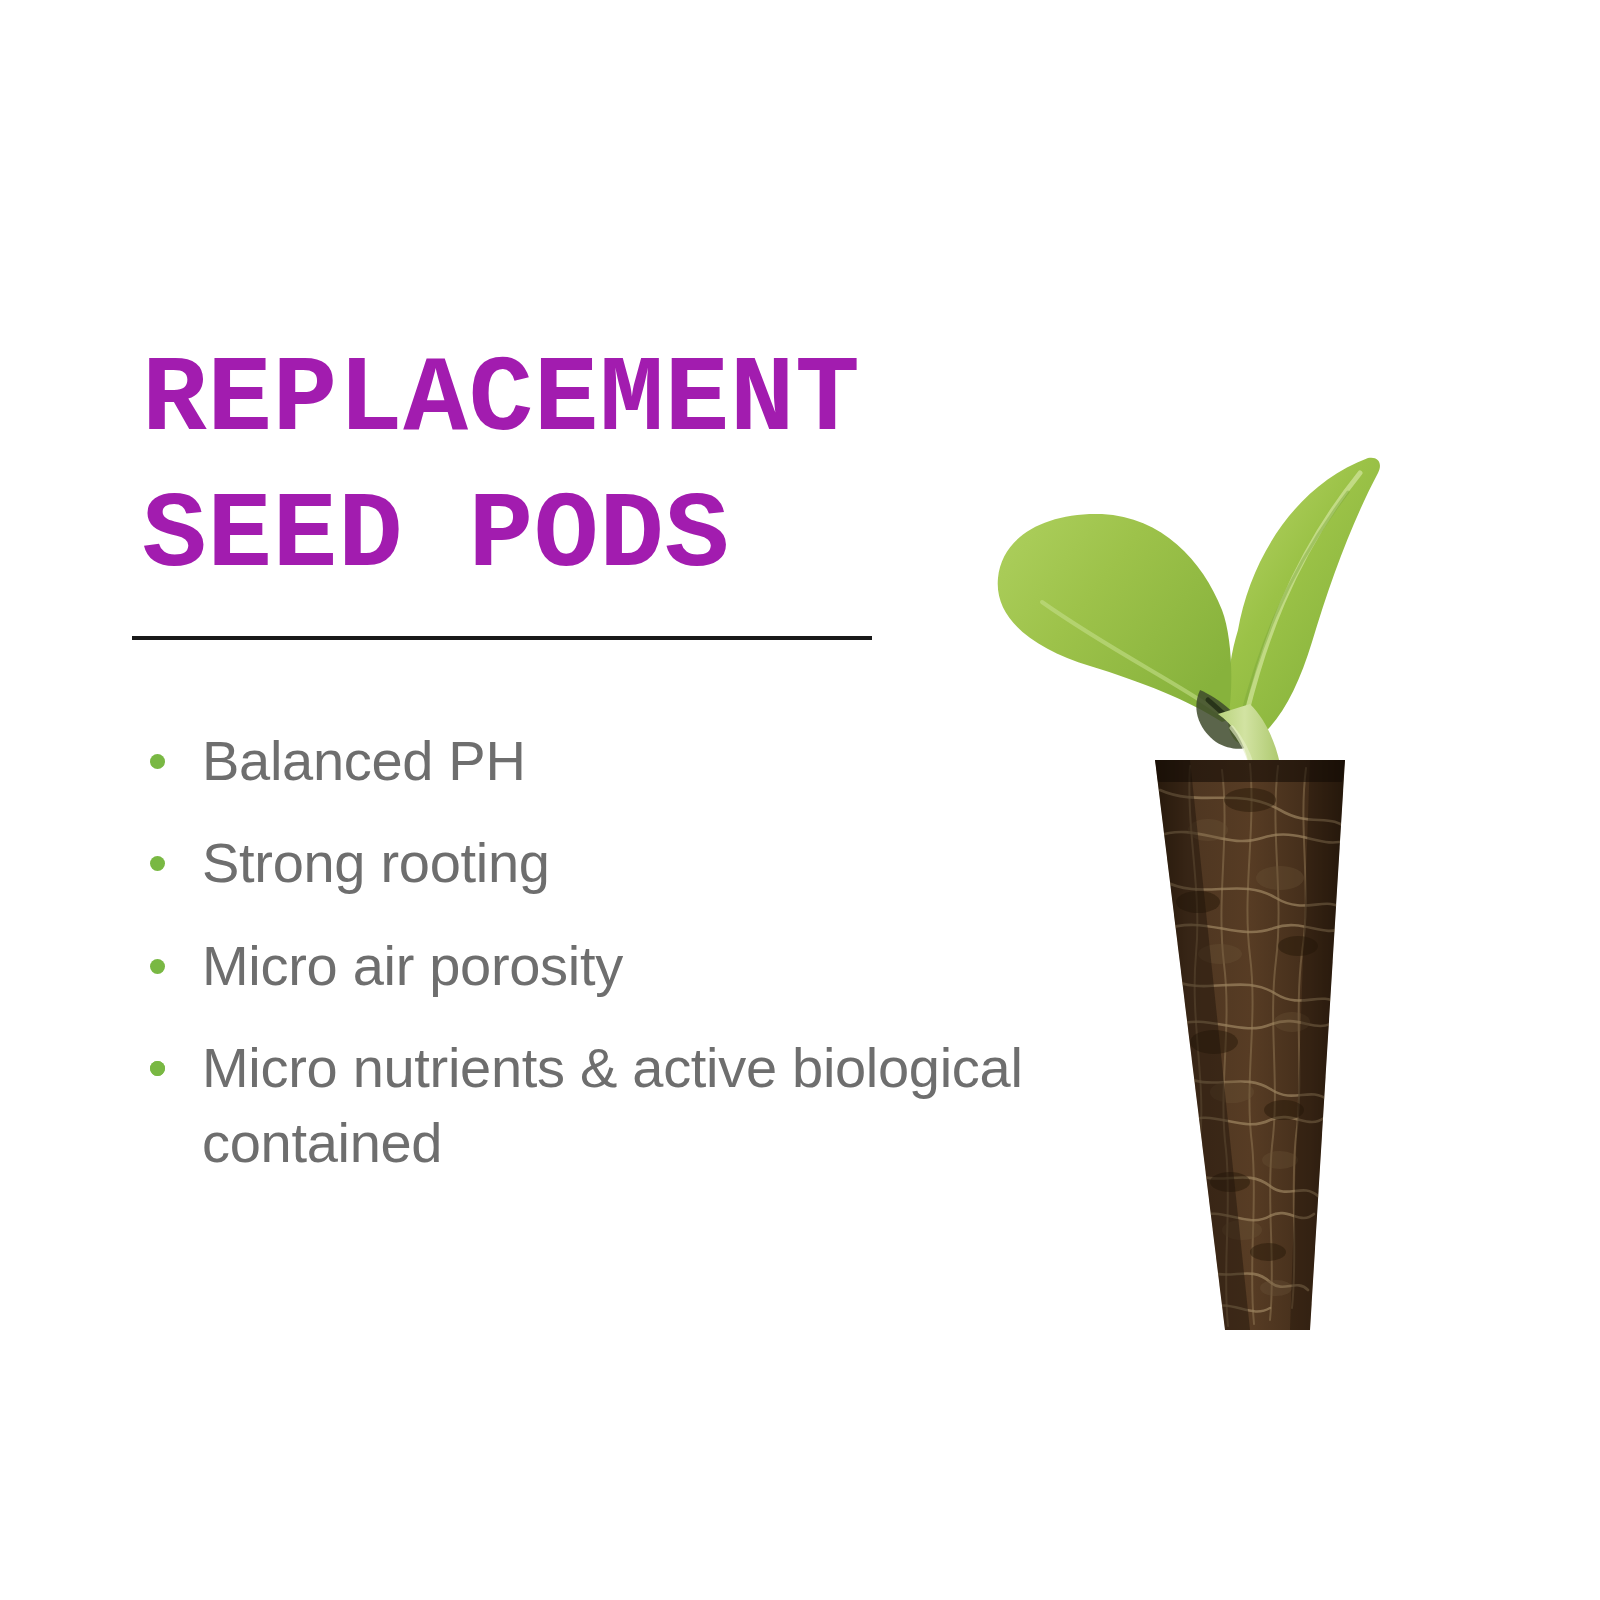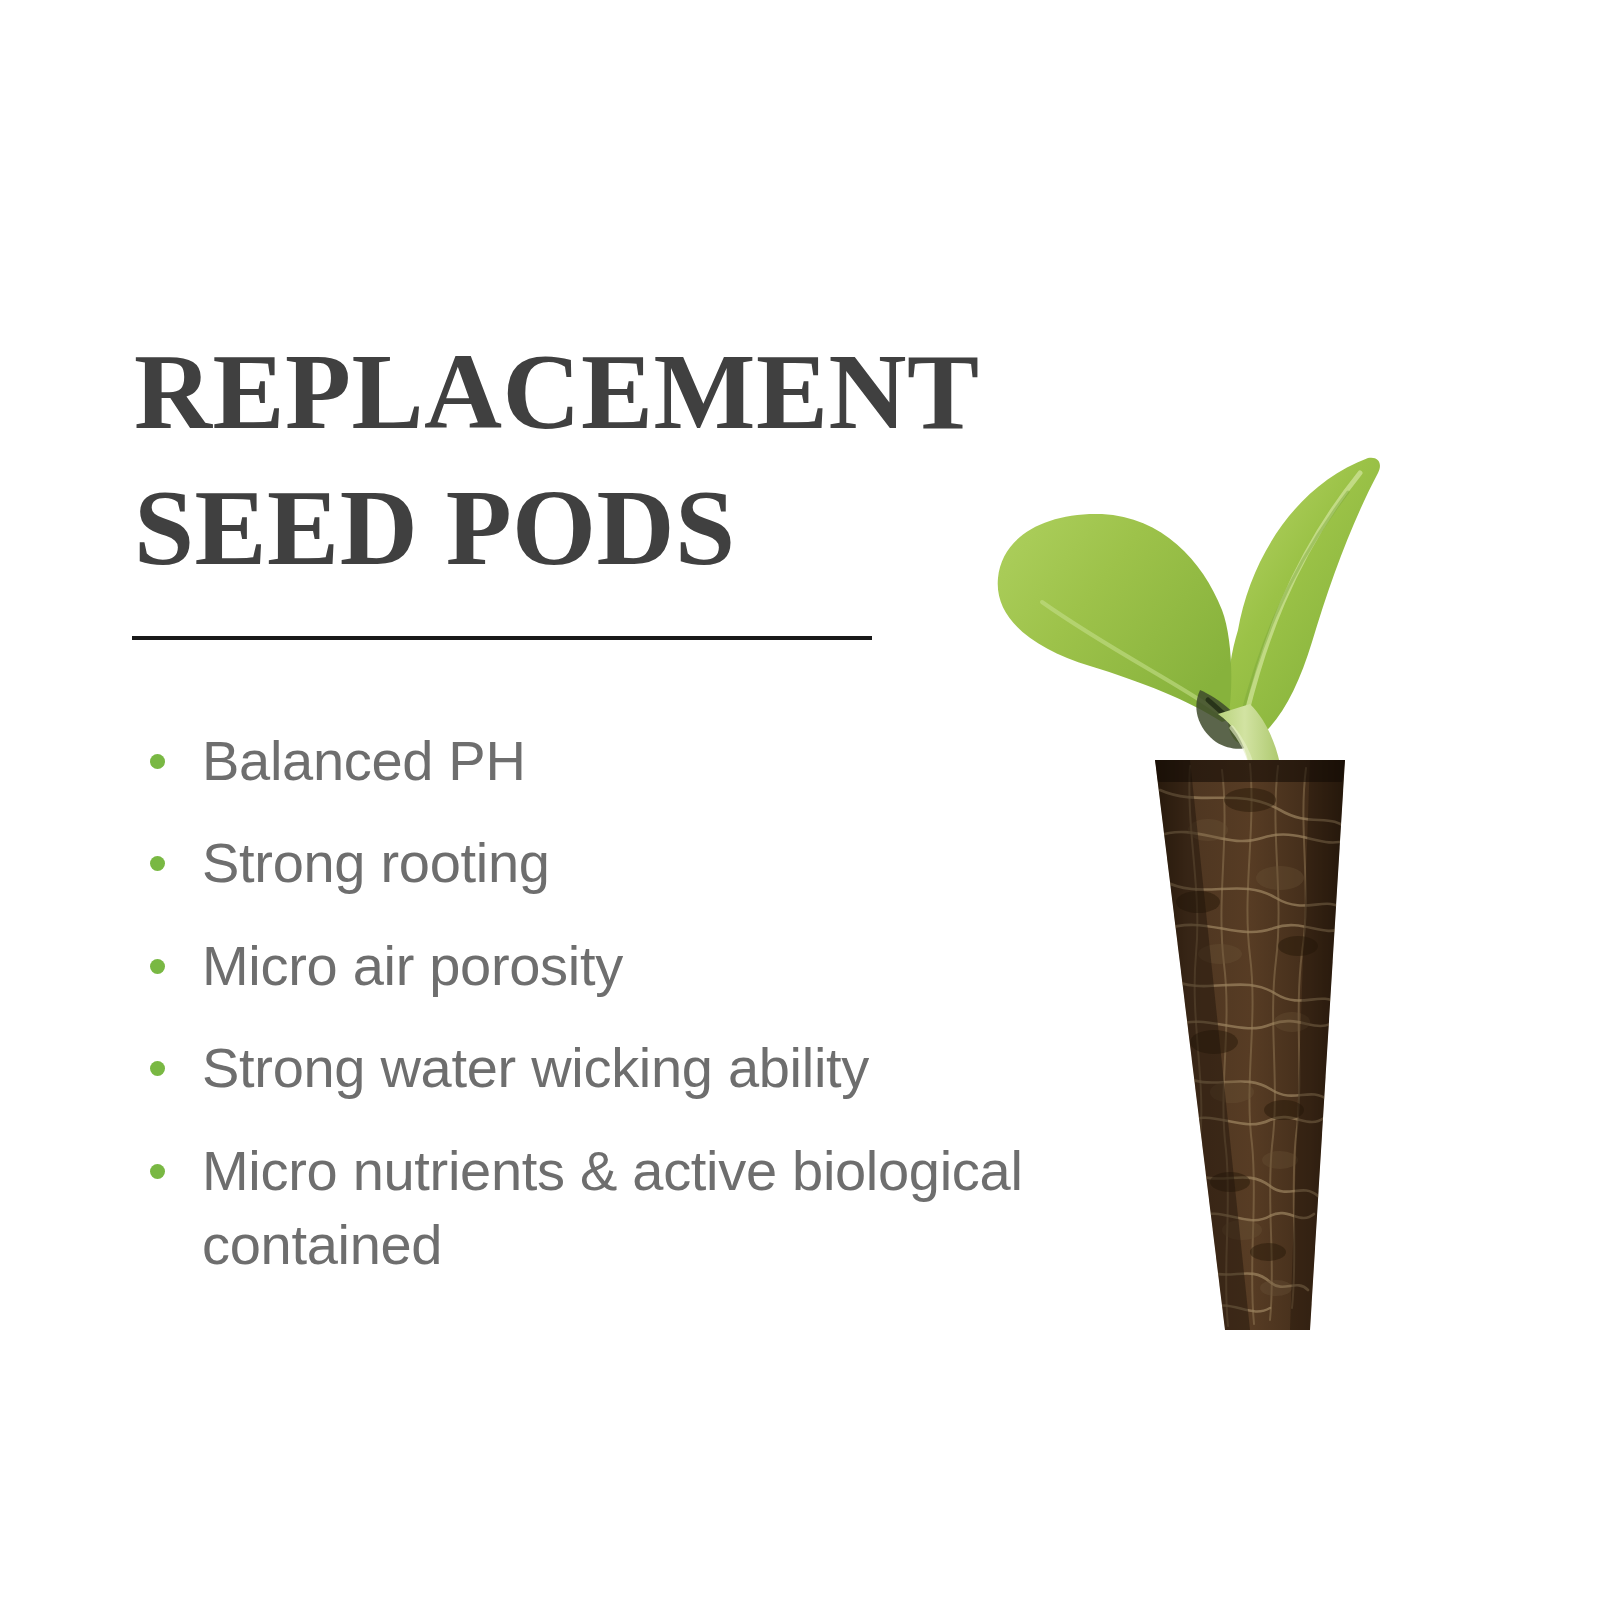--- a/index.html
+++ b/index.html
@@ -22,27 +22,27 @@
 
   
   .text-col {
     position: absolute;
     left: 130px;
     top: 320px;
     width: 760px;
   }
 
   .headline {
-    color: #404040;
-    font-family: Liberation Serif, serif;
+    color: #a21caf;
+    font-family: Liberation Mono, monospace;
     font-weight: 700;
     font-size: 108px;
     line-height: 1.26;
     letter-spacing: 0.5px;
-    margin: 4px;
+    margin: 12px;
     white-space: pre-line;
   }
 
   .divider {
     position: absolute;
     left: 132px;
     top: 636px;
     width: 740px;
     height: 4px;
     background: #191919;
@@ -108,21 +108,20 @@
     <li class="feature-item">
       <span class="dot"></span>
       <span>Strong rooting</span>
     </li>
     <li class="feature-item">
       <span class="dot"></span>
       <span>Micro air porosity</span>
     </li>
     <li class="feature-item">
       <span class="dot"></span>
-      <span>Strong water wicking ability</span>
     </li>
     <li class="feature-item">
       <span class="dot"></span>
       <span>Micro nutrients &amp; active biological contained</span>
     </li>
   </ul>
 
   <div class="plant">
     <svg viewBox="0 0 470 1130" xmlns="http://www.w3.org/2000/svg">
       <defs>

